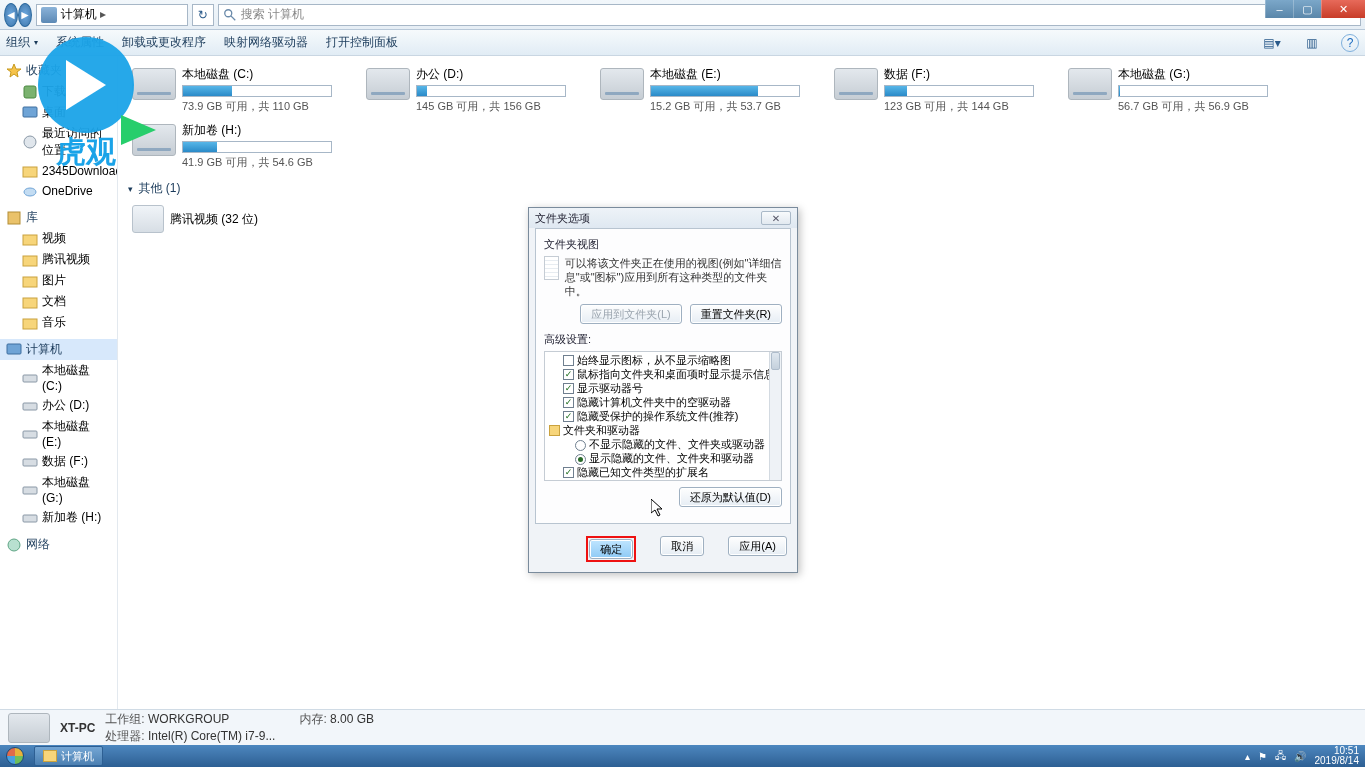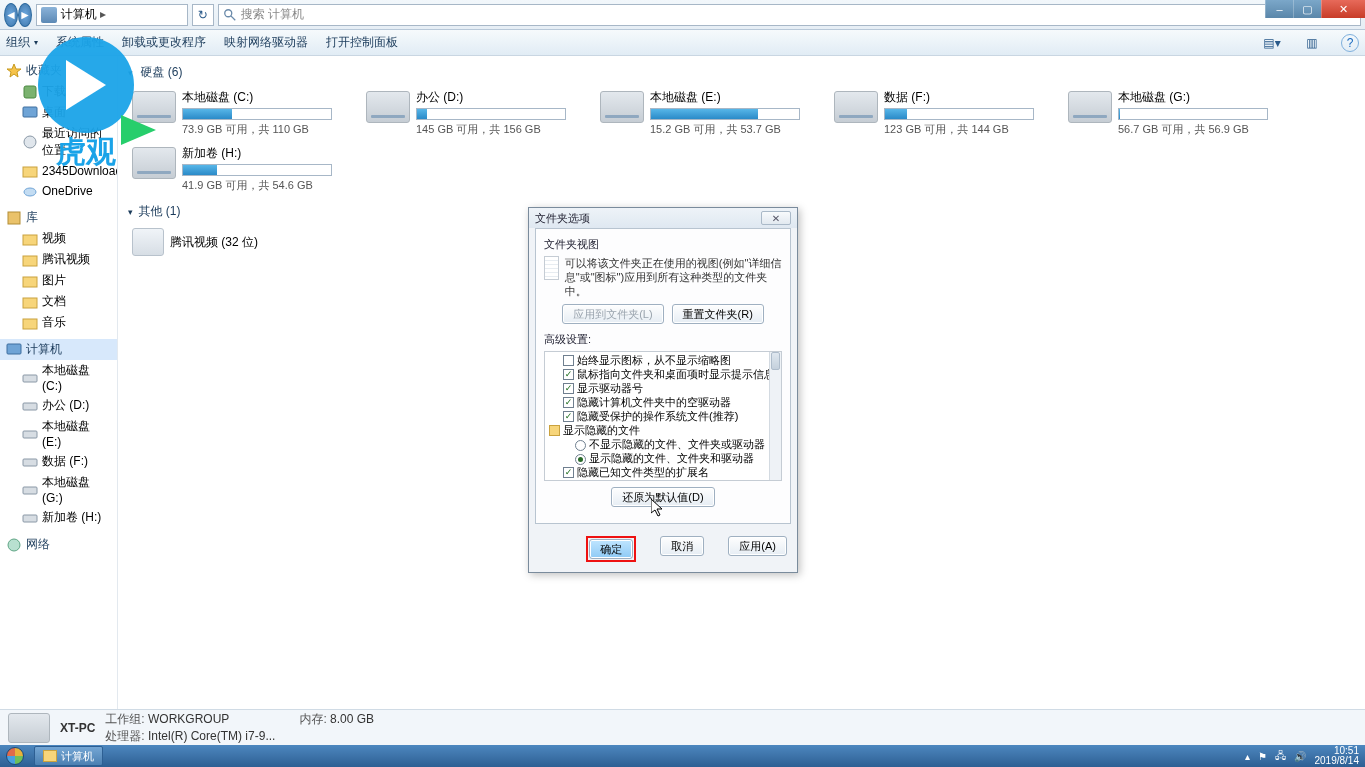--- a/index.html
+++ b/index.html
@@ -80,21 +80,21 @@
 .dlg-title .x{margin-left:auto;width:30px;height:14px;border:1px solid #aab9c8;border-radius:2px;background:linear-gradient(#f8fafc,#e2e9f0);display:flex;align-items:center;justify-content:center;font-size:10px;color:#556;}
 .tabs{display:flex;padding:4px 6px 0;gap:0;}
 .tab{padding:3px 10px;border:1px solid #b8c4d0;border-bottom:none;background:#e8eef4;font-size:11px;border-radius:3px 3px 0 0;position:relative;top:1px;margin-right:-1px;}
 .tab.active{background:#fdfdfe;z-index:2;}
 .tabbody{border:1px solid #b8c4d0;background:#fdfdfe;margin:0 6px 6px;padding:8px;}
 .grpbox{margin-bottom:8px;}
 .grpbox .gl{font-size:11px;color:#223;margin-bottom:4px;}
 .fv-row{display:flex;gap:6px;align-items:flex-start;}
 .fv-ic{width:28px;height:24px;border:1px solid #c5ccd4;background:repeating-linear-gradient(#fff 0 3px,#e7ecf1 3px 4px);} 
 .fv-txt{font-size:11px;color:#333;line-height:14px;}
-.btnrow{display:flex;gap:8px;margin-top:6px;justify-content:center;}
+.btnrow{display:flex;gap:8px;margin-top:6px;justify-content:flex-end;}
 .btn{height:20px;padding:0 10px;border:1px solid #9fb0c1;background:linear-gradient(#fefefe,#e6edf4);border-radius:3px;font-size:11px;display:flex;align-items:center;box-shadow:inset 0 0 0 1px #fff;}
 .btn.disabled{color:#9aa4ae;}
 .advbox{border:1px solid #c5ccd4;background:#fff;height:130px;overflow:auto;font-size:11px;padding:2px;position:relative;}
 .advbox .sc{position:absolute;right:0;top:0;bottom:0;width:12px;background:#eef2f6;border-left:1px solid #d3dae1;}
 .advbox .sc .thumb{position:absolute;top:0;left:1px;right:1px;height:18px;background:linear-gradient(#dfe7ef,#c4d0dc);border:1px solid #aebccb;border-radius:2px;}
 .tree{list-style:none;padding-left:2px;}
 .tree li{display:flex;align-items:center;gap:3px;padding:0 0 1px;line-height:13px;}
 .tree li.sub{padding-left:14px;}
 .tree li.subsub{padding-left:26px;align-items:flex-end;}
 .cb{width:11px;height:11px;border:1px solid #6f7f8f;background:#fff;display:inline-flex;align-items:center;justify-content:center;font-size:9px;color:#1a6a1a;flex:0 0 11px;}
@@ -276,24 +276,20 @@
       <div class="side-h">
           <svg viewBox="0 0 16 16">
             <circle class="net" cx="8" cy="8" r="6"></circle>
           </svg>
           <span>网络</span>
         </div>
     </div>
   </div>
 
   <div class="content">
-    <div class="grp-h">
-        <span class="tri">▾</span>
-        <span style="padding-left:2px;">硬盘 (6)</span>
-      </div>
     <div class="drives" id="drives">
         <div class="drive">
           <div class="dic"></div>
           <div class="dinfo">
             <div class="dname">本地磁盘 (C:)</div>
             <div class="bar">
               <div class="fill" style="width:33%"></div>
             </div>
             <div class="dspace">73.9 GB 可用，共 110 GB</div>
           </div>
@@ -427,21 +423,21 @@
             <li class="sub">
               <span class="cb checked"></span>
               <span>隐藏计算机文件夹中的空驱动器</span>
             </li>
             <li class="sub">
               <span class="cb checked"></span>
               <span>隐藏受保护的操作系统文件(推荐)</span>
             </li>
             <li class="">
               <span class="fic"></span>
-              <span>显示隐藏的文件</span>
+              <span>文件夹和驱动器</span>
             </li>
             <li class="subsub">
               <span class="rb"></span>
               <span>不显示隐藏的文件、文件夹或驱动器</span>
             </li>
             <li class="subsub">
               <span class="rb sel"></span>
               <span>显示隐藏的文件、文件夹和驱动器</span>
             </li>
             <li class="sub">

